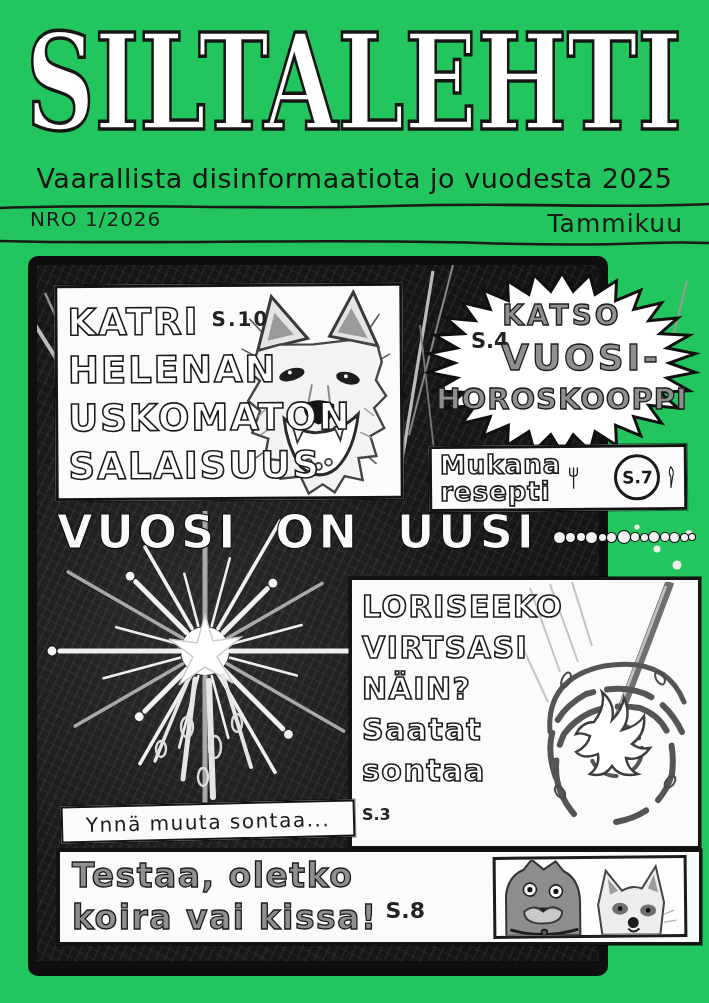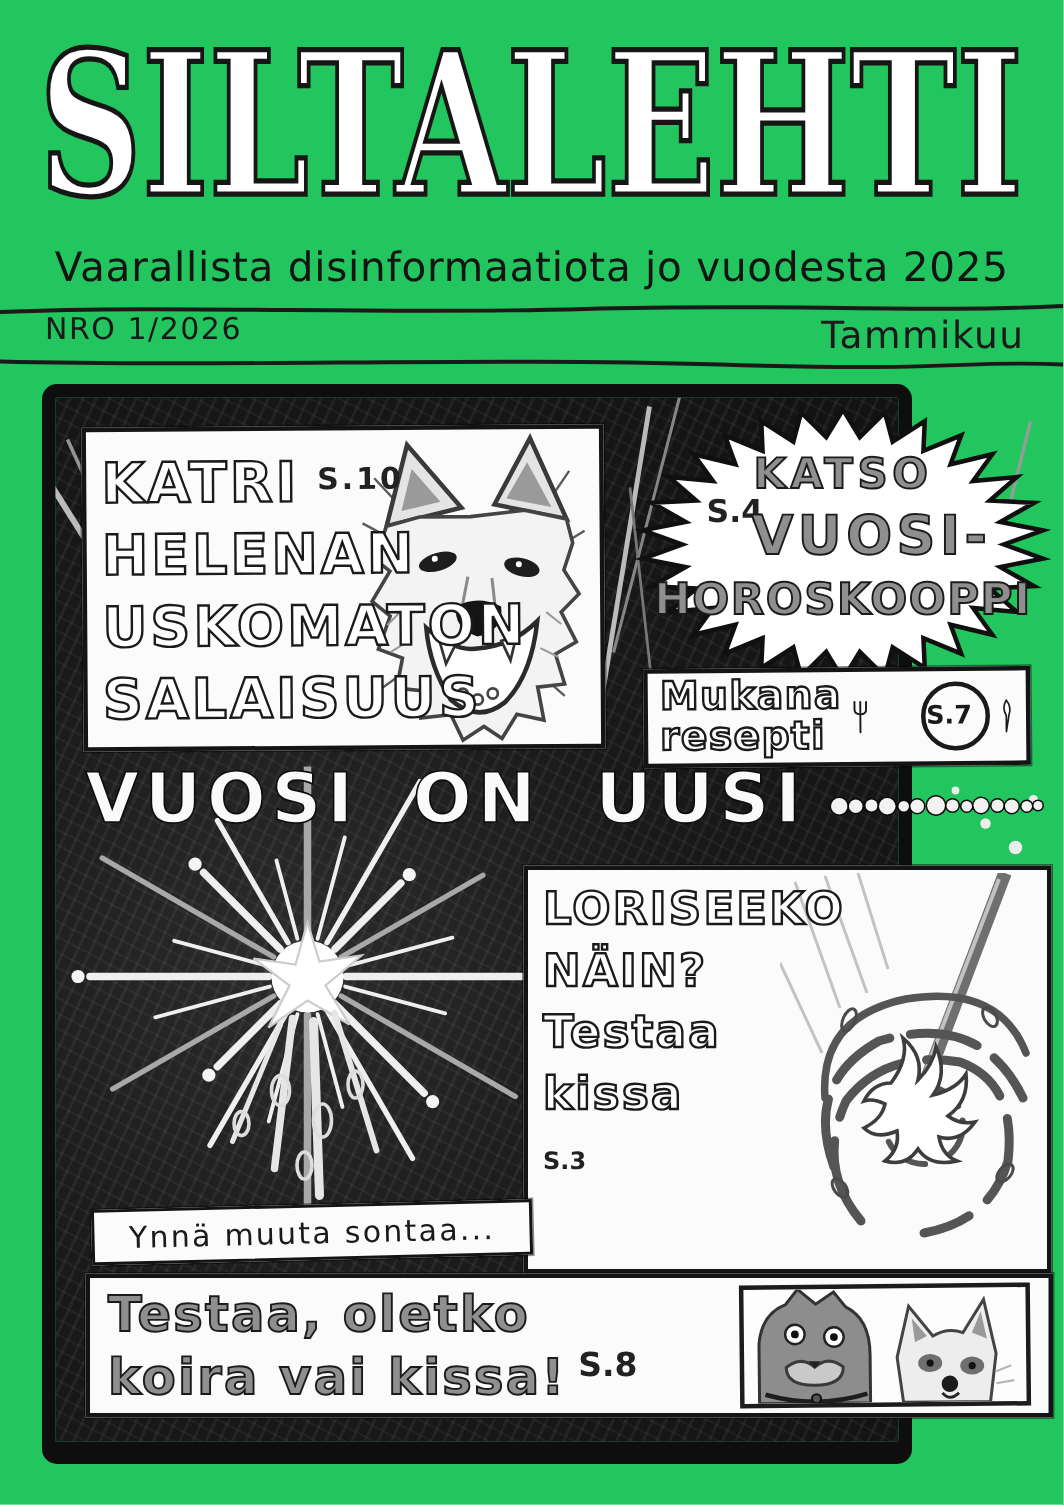--- a/index.html
+++ b/index.html
@@ -60,21 +60,21 @@
   .burst-l1 { font-size:28px; letter-spacing:3px; line-height:42px; }
   .burst-l2 { font-size:36px; letter-spacing:3px; line-height:42px;padding-left:38px; }
   .burst-l3 { font-size:29px; letter-spacing:1px; line-height:40px; }
 
   
   .recipe-box { left:392px; top:180px; width:258px; height:66px; transform:rotate(-0.5deg);
     display:flex; align-items:center; padding:2px 8px; gap:7px; }
   .recipe-text { line-height:1.02; }
   .recipe-line { font-size:26px; letter-spacing:1px; }
   .plate-circle { width:46px; height:46px; border:3px solid #1a1a1a; border-radius:50%;
-    display:flex; align-items:center; font-size:17px; font-weight:700; flex:none;margin-left:28px; }
+    display:flex; align-items:center; justify-content:center; font-size:17px; font-weight:700; flex:none;margin-left:28px; }
 
   
   .vuosi-row { position:absolute; left:20px; top:236px; width:642px; height:62px; z-index:2;
     display:flex; align-items:center; }
   .vuosi-text { font-size:46px; letter-spacing:4px; word-spacing:16px; white-space:nowrap; }
   .dots { flex:1; display:flex; align-items:center; justify-content:space-between; margin:10px 4px 0 16px; }
   .dots span { background:#f2f2f2; border-radius:50%; display:block; box-shadow:0 0 0 1px #0a0a0a; }
 
   .fireworks-svg { position:absolute; left:0; top:246px; z-index:1; }
 
@@ -299,23 +299,24 @@
         <path d="M74,140 Q86,124 82,110 Q96,122 92,138 Q102,128 104,116 Q112,134 102,148 Q118,144 124,134 Q126,152 112,162 Q120,168 130,166 Q120,180 106,176 Q108,188 118,192 Q100,196 92,184 Q84,196 70,192 Q80,184 78,172 Q64,178 56,170 Q68,164 70,154 Q62,150 56,152 Q62,140 74,140 Z" fill="#ffffff" stroke="#3d3d3d" stroke-width="2.4"></path>
         <g fill="none" stroke="#4a4a4a" stroke-width="2">
           <ellipse cx="46" cy="98" rx="4" ry="8" transform="rotate(24 46 98)"></ellipse>
           <ellipse cx="140" cy="96" rx="4" ry="7" transform="rotate(-30 140 96)"></ellipse>
           <ellipse cx="150" cy="200" rx="4" ry="7" transform="rotate(40 150 200)"></ellipse>
           <ellipse cx="40" cy="210" rx="4" ry="7" transform="rotate(-36 40 210)"></ellipse>
         </g>
       </svg>
       <div class="lori-text">
         <div class="lori-line hollow">LORISEEKO</div>
+        <div class="lori-line hollow">VIRTSASI</div>
         <div class="lori-line hollow">NÄIN?</div>
-        <div class="lori-line hollow">Testaa</div>
-        <div class="lori-line hollow">kissa</div>
+        <div class="lori-line hollow">Saatat</div>
+        <div class="lori-line hollow">sontaa</div>
         <div class="lori-ref page-ref">S.3</div>
       </div>
     </div>
 
     <div class="sketch-box ynna-strip">
       <span class="ynna-text">Ynnä muuta sontaa...</span>
     </div>
 
     <div class="sketch-box quiz-banner">
       <div class="quiz-text">

